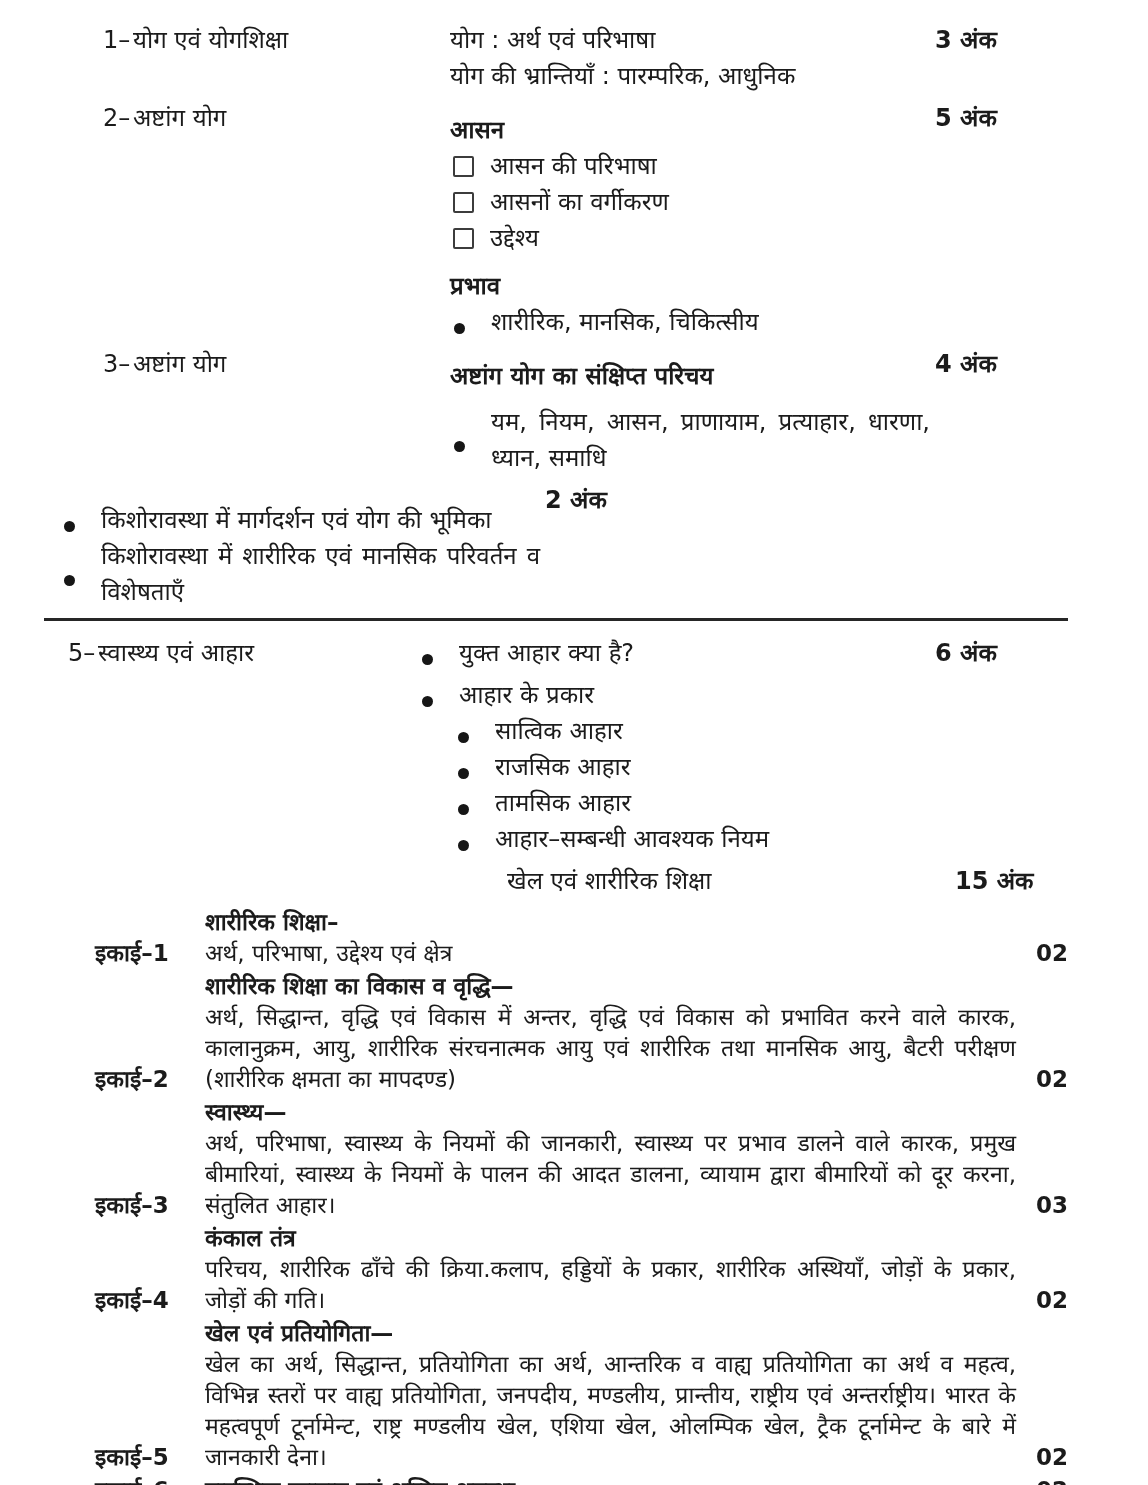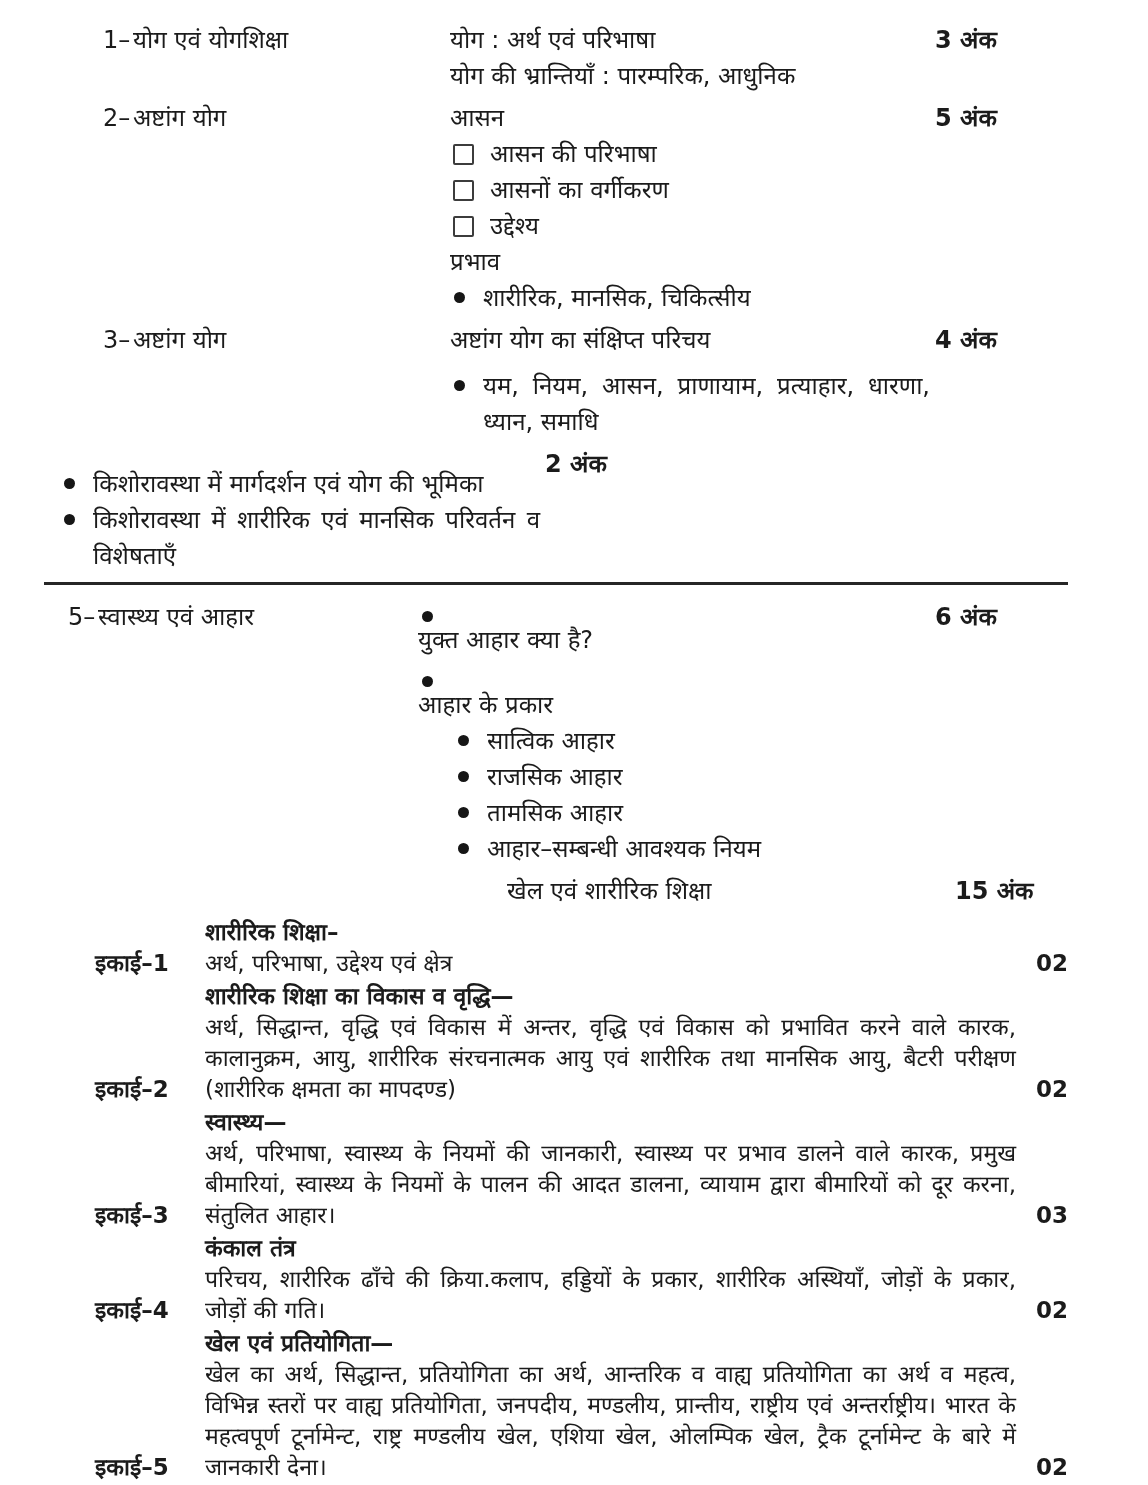--- a/index.html
+++ b/index.html
@@ -20,43 +20,43 @@
 
   
   .topic-row { display: flex; align-items: flex-start; margin-bottom: 6px; }
   .t-left  { width: 390px; flex: none; padding-left: 43px; box-sizing: border-box; }
   .topic-row.flush .t-left { padding-left: 8px; }
   .t-num   { display: inline-block; min-width: 30px; }
   .t-content { width: 480px; flex: none; }
   .t-marks { flex: 1; padding-left: 5px; font-weight: 700; white-space: nowrap; }
 
   .c-line {}
-  .c-heading { font-weight: 400; }
+  .c-heading { font-weight: 700; margin-top: 12px; }
 
   .cb-row { display: flex; align-items: center; }
   .checkbox {
     width: 17px; height: 17px; flex: none;
     border: 2px solid #3c3c3c; border-radius: 2px;
     margin: 0 16px 0 3px; background: #fff;
   }
-  .b-row { display: flex; align-items: flex-start; }
+  .b-row { display: flex; align-items: center; gap: 8px; }
   .bullet {
     width: 11px; height: 11px; flex: none; border-radius: 50%;
     background: #161616; margin: 12px 18px 0 4px;
   }
   .b-text { flex: 1; }
   .just { text-align: justify; }
   .b-gap { margin-top: 20px; }
 
   
   .nl { margin-left: 30px; }
   .jl { width: 218px; text-align: justify; text-align-last: justify; }
 
   
-  .lvl1 { margin-left: -32px; flex-direction: column; }
+  .lvl1 { margin-left: -32px; }
   .lvl1 + .lvl1 { margin-top: 6px; }
   .sub  { margin-left: 4px; }
   .sub:first-of-type { margin-top: 10px; }
 
   .divider {
     border: none; border-top: 3px solid #262626;
     margin: 8px 0 14px -16px;
   }
 
   .section-heading-row { display: flex; margin-left: 390px; margin-top: 4px; }

